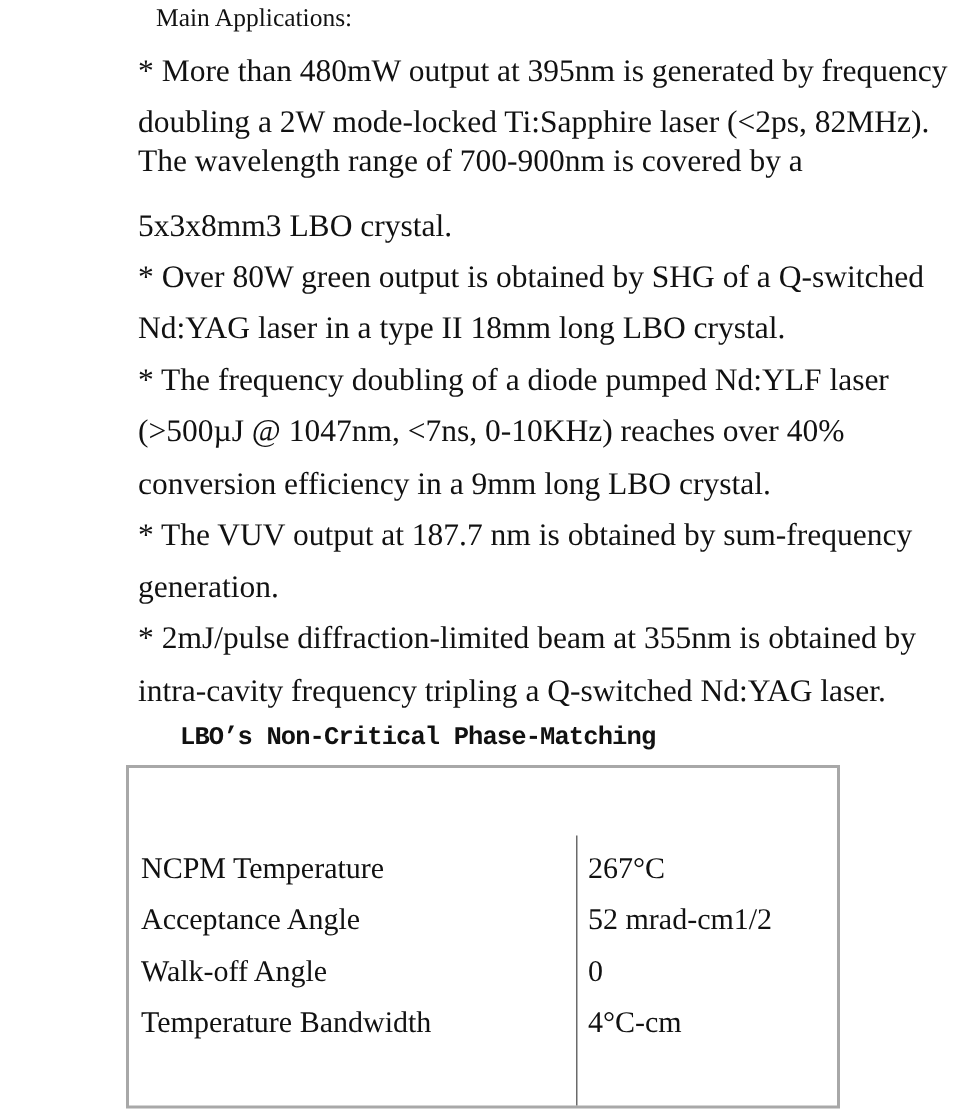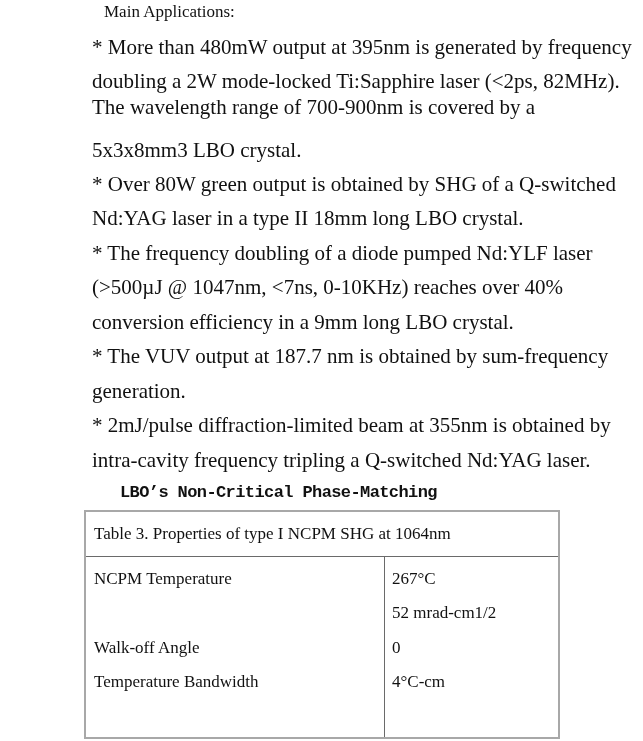--- a/index.html
+++ b/index.html
@@ -7,21 +7,21 @@
            font-family: "Liberation Serif", "DejaVu Serif", serif; color: #111; }
     .heading { position: absolute; left: 104px; top: 2px; font-size: 17px; font-weight: normal; }
     .line { position: absolute; left: 92px; font-size: 21px; white-space: nowrap; line-height: 20px; }
     .subhead { position: absolute; left: 92px; top: 483px; font-family: "Liberation Mono", "DejaVu Sans Mono", monospace;
                font-weight: bold; font-size: 17px; letter-spacing: -0.6px; white-space: nowrap; margin-left: 28px; }
     .table { position: absolute; left: 84px; top: 510px; width: 472px; height: 225px;
              border: 2px solid #a8a8a8; box-sizing: content-box; }
     .caption { position: absolute; left: 0; top: 0; width: 100%; height: 44px; border-bottom: 1px solid #6a6a6a; }
     .caption span { position: absolute; left: 8px; top: 12px; font-size: 17px; white-space: nowrap; }
     .divider { position: absolute; left: 298px; top: 45px; width: 1px; bottom: 0; background: #6a6a6a; }
-    .cell { position: absolute; font-size: 17px; white-space: nowrap; line-height: 20px; }
+    .cell { position: absolute; font-size: 20px; white-space: nowrap; line-height: 20px; }
     .cell.left { left: 8px; }
     .cell.right { left: 306px; }
   </style>
 </head>
 <body>
 
 <div class="heading">Main Applications:</div>
 
 <div class="line" style="top:37px">* More than 480mW output at 395nm is generated by frequency</div>
 <div class="line" style="top:71px">doubling a 2W mode-locked Ti:Sapphire laser (&lt;2ps, 82MHz).</div>
@@ -33,28 +33,26 @@
 <div class="line" style="top:277px">(&gt;500µJ @ 1047nm, &lt;7ns, 0-10KHz) reaches over 40%</div>
 <div class="line" style="top:312px">conversion efficiency in a 9mm long LBO crystal.</div>
 <div class="line" style="top:346px">* The VUV output at 187.7 nm is obtained by sum-frequency</div>
 <div class="line" style="top:381px">generation.</div>
 <div class="line" style="top:415px">* 2mJ/pulse diffraction-limited beam at 355nm is obtained by</div>
 <div class="line" style="top:450px">intra-cavity frequency tripling a Q-switched Nd:YAG laser.</div>
 
 <div class="subhead">LBO’s Non-Critical Phase-Matching</div>
 
 <div class="table">
-  <div class="caption">
-    <span>Table 3. Properties of type I NCPM SHG at 1064nm</span>
-  </div>
   <div class="divider"></div>
 
   <div class="cell left" style="top:57px">NCPM Temperature</div>
   <div class="cell right" style="top:57px">267°C</div>
 
+  <div class="cell left" style="top:91px">Acceptance Angle</div>
   <div class="cell right" style="top:91px">52 mrad-cm1/2</div>
 
   <div class="cell left" style="top:126px">Walk-off Angle</div>
   <div class="cell right" style="top:126px">0</div>
 
   <div class="cell left" style="top:160px">Temperature Bandwidth</div>
   <div class="cell right" style="top:160px">4°C-cm</div>
 
 </div>
 

